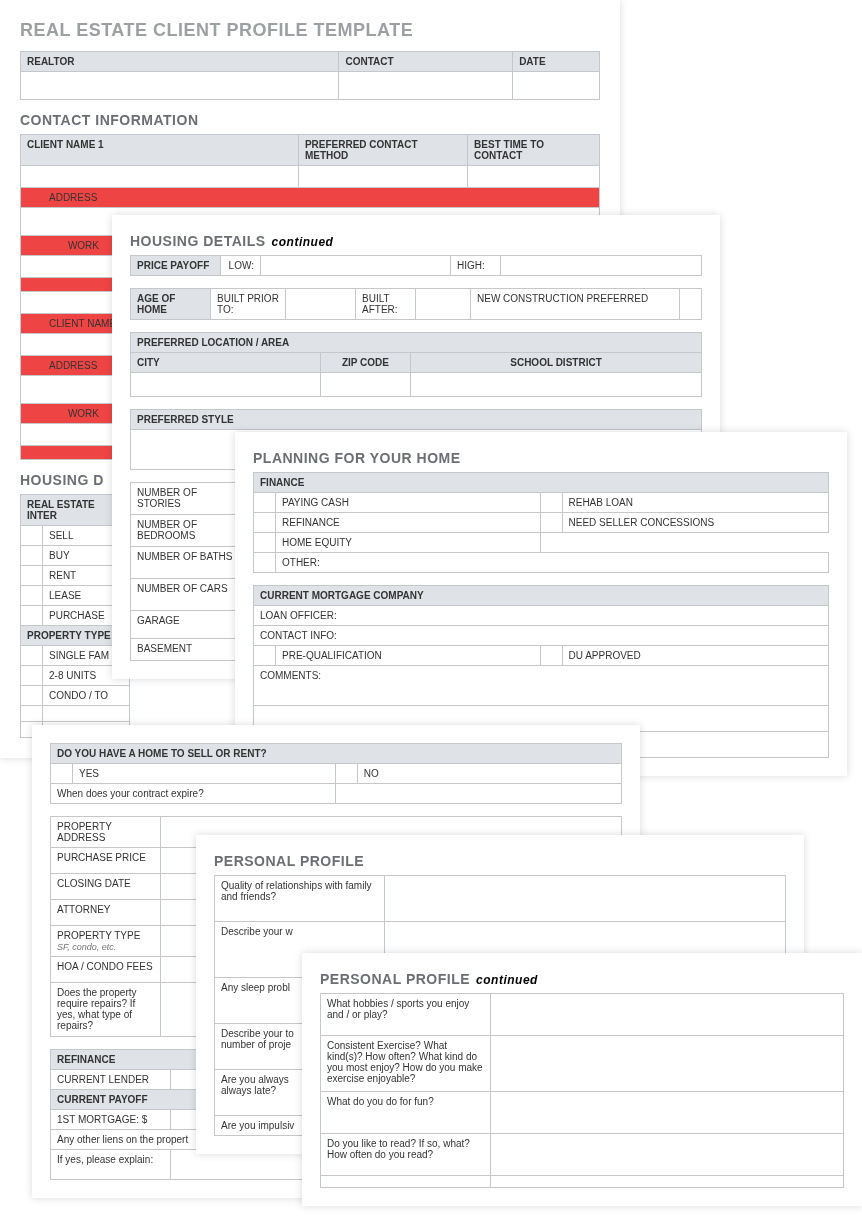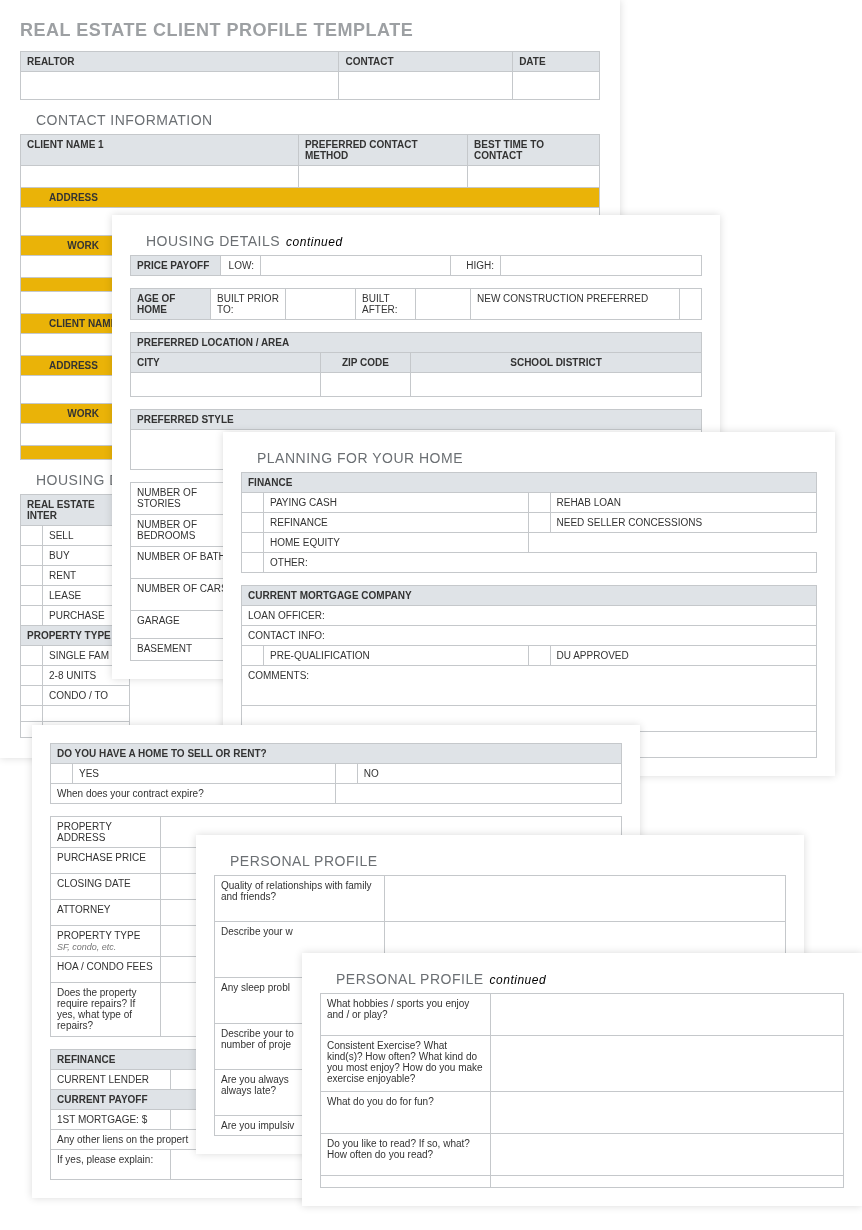--- a/index.html
+++ b/index.html
@@ -1,24 +1,24 @@
 <!DOCTYPE html>
 <html><head>
 <meta charset="utf-8">
 <style>
   * { box-sizing: border-box; margin: 0; padding: 0; }
   body { font-family: Arial, Helvetica, sans-serif; background: #fff; width: 862px; height: 1230px; position: relative; overflow: hidden; }
   .page { position: absolute; background: #fff; box-shadow: 0 0 8px rgba(0,0,0,0.15); }
   h1 { font-size: 18px; color: #9da0a3; font-weight: bold; letter-spacing: 0.5px; margin-bottom: 10px; }
-  h2 { font-size: 14px; color: #6b6f73; font-weight: normal; letter-spacing: 0.5px; margin-bottom: 6px; margin-left: 16px; }
+  h2 { font-size: 14px; color: #6b6f73; font-weight: bold; letter-spacing: 0.5px; margin-bottom: 6px; }
   h2 .cont { color: #000000; font-style: italic; font-size: 12px; margin-left: 6px; }
   table { border-collapse: collapse; width: 100%; }
   th, td { border: 1px solid #c5c8cb; font-size: 10px; padding: 4px 6px; text-align: left; vertical-align: top; color: #333; }
   th { background: #dfe3e7; font-weight: bold; }
-  .subhead { background: #eab308; font-weight: bold; padding-left: 28px; }
+  .subhead { background: #ef4444; font-weight: normal; padding-left: 28px; }
   .small { font-size: 9px; color: #777; font-style: italic; }
   .narrow { width: 22px; }
   .mb { margin-bottom: 12px; }
 </style>
 </head>
 <body>
 
 <div class="page" style="left:0; top:0; width:620px; padding:20px;">
   <h1>REAL ESTATE CLIENT PROFILE TEMPLATE</h1>
   <table class="mb">
@@ -145,21 +145,21 @@
 </div>
 
 <div class="page" style="left:112px; top:215px; width:608px; padding:18px;">
   <h2><span>HOUSING DETAILS</span><span class="cont">continued</span></h2>
   <table class="mb">
     <tbody>
         <tr>
       <th style="width:90px">PRICE PAYOFF</th>
       <td style="width:40px; text-align:right">LOW:</td>
       <td style="width:190px"></td>
-      <td style="width:50px; text-align:right">HIGH:</td>
+      <td style="width:50px; text-align:left">HIGH:</td>
       <td></td>
     </tr>
   </tbody>
     </table>
   <table class="mb">
     <tbody>
         <tr>
       <th style="width:80px">AGE OF HOME</th>
       <td style="width:75px">BUILT PRIOR TO:</td>
       <td style="width:70px"></td>
@@ -214,21 +214,21 @@
     <tr>
           <td style="height:28px">GARAGE</td>
         </tr>
     <tr>
           <td style="height:22px">BASEMENT</td>
         </tr>
   </tbody>
     </table>
 </div>
 
-<div class="page" style="left:223px; top:432px; width:612px; padding:18px;">
+<div class="page" style="left:235px; top:432px; width:612px; padding:18px;">
   <h2>PLANNING FOR YOUR HOME</h2>
   <table class="mb">
     <tbody>
         <tr>
           <th colspan="4">FINANCE</th>
         </tr>
     <tr>
       <td class="narrow"></td>
           <td style="width:46%">PAYING CASH</td>
       <td class="narrow"></td>

